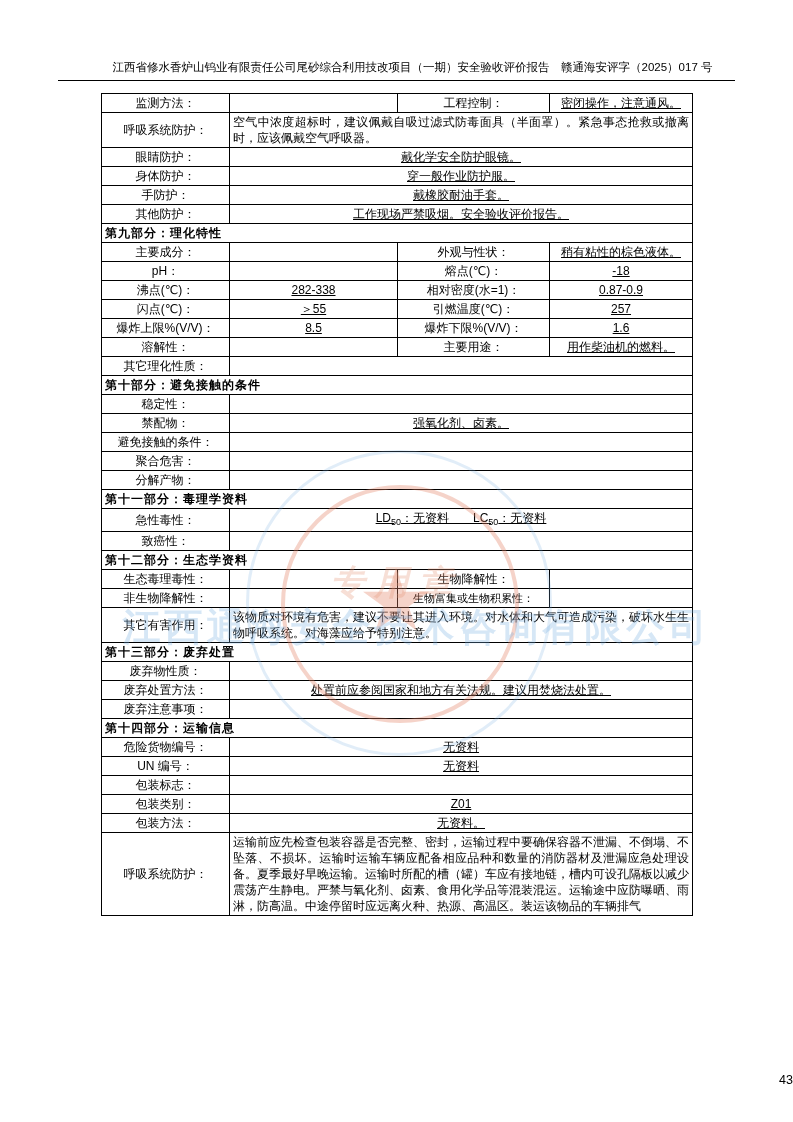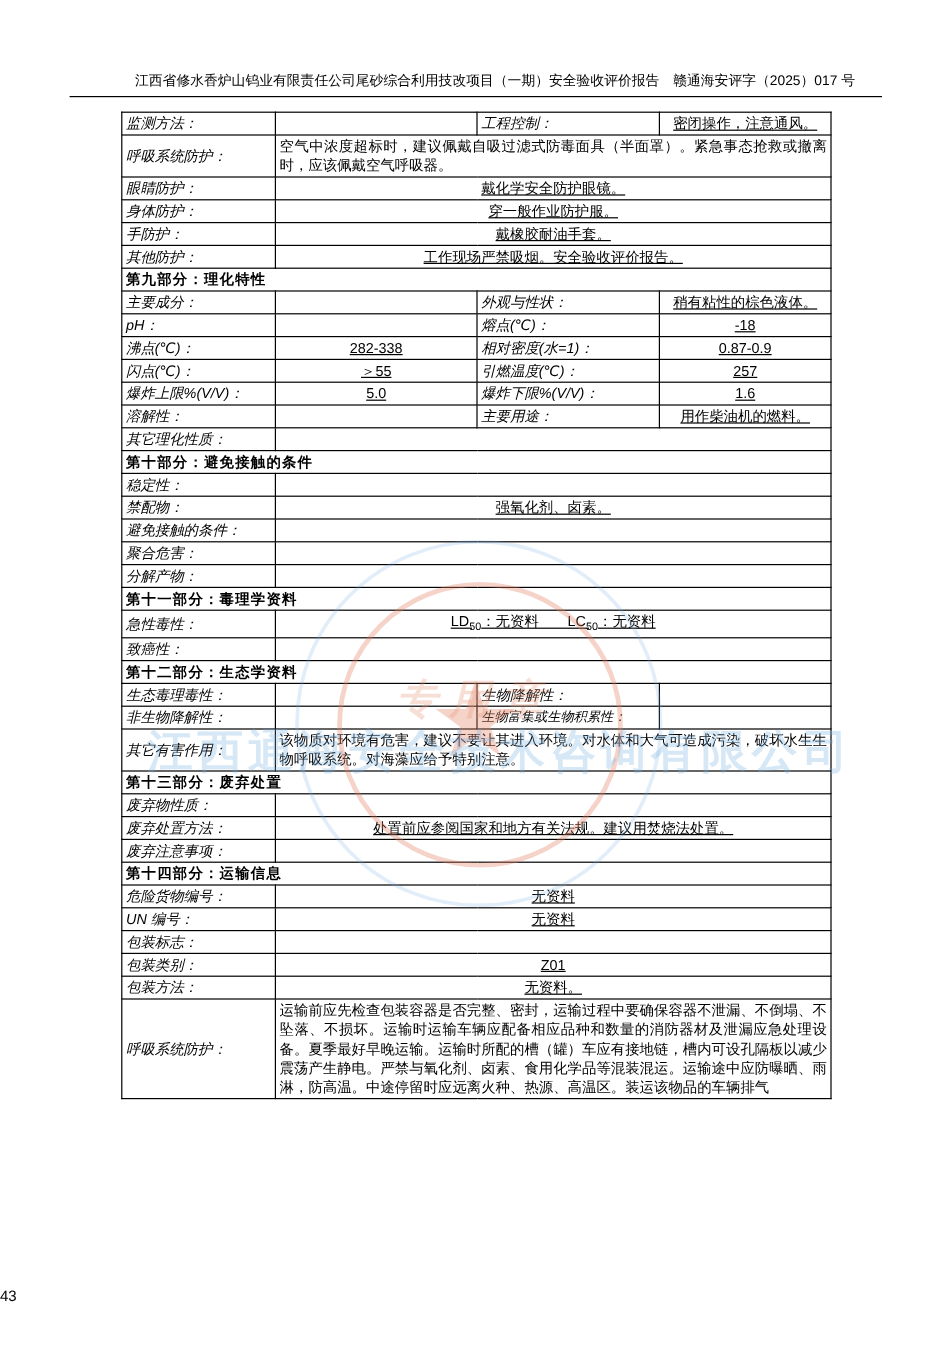--- a/index.html
+++ b/index.html
@@ -104,21 +104,21 @@
     left: 58px;
     width: 677px;
     border-top: 1px solid #000;
     z-index: 2;
   }
   .footer {
     position: absolute;
     top: 1073px;
     left: 0;
     width: 793px;
-    text-align: left;
+    text-align: right;
     font-size: 12.5px;
     z-index: 2;
   }
 
   table.doc {
     position: absolute;
     left: 101px;
     top: 93px;
     width: 591px;
     border-collapse: collapse;
@@ -129,23 +129,22 @@
   table.doc td {
     border: 1px solid #000;
     font-size: 12px;
     line-height: 16px;
     padding: 1px 3px;
     vertical-align: middle;
     background: transparent;
     word-break: break-all;
   }
   td.lbl {
-    text-align: left;
+    text-align: center;
     white-space: nowrap;
-    font-style: italic;
   }
   td.val {
     text-align: center;
     text-decoration: underline;
   }
   td.sect {
     text-align: left;
     font-weight: bold;
     letter-spacing: 1px;
   }
@@ -233,21 +232,21 @@
         <td class="val">0.87-0.9</td>
       </tr>
       <tr>
         <td class="lbl">闪点(℃)：</td>
         <td class="val">＞55</td>
         <td class="lbl">引燃温度(℃)：</td>
         <td class="val">257</td>
       </tr>
       <tr>
         <td class="lbl">爆炸上限%(V/V)：</td>
-        <td class="val">5.0</td>
+        <td class="val">8.5</td>
         <td class="lbl">爆炸下限%(V/V)：</td>
         <td class="val">1.6</td>
       </tr>
       <tr>
         <td class="lbl">溶解性：</td>
         <td class="val"></td>
         <td class="lbl">主要用途：</td>
         <td class="val">用作柴油机的燃料。</td>
       </tr>
       <tr>

